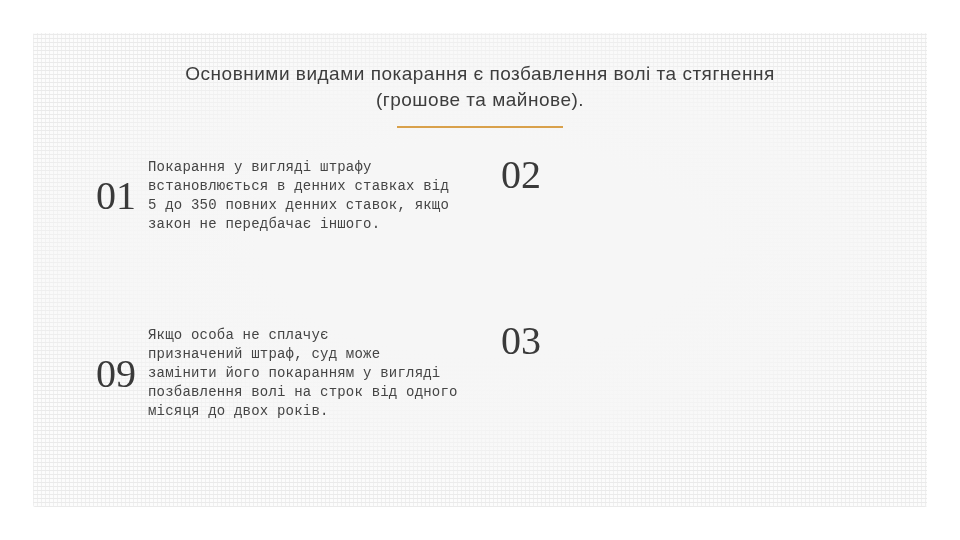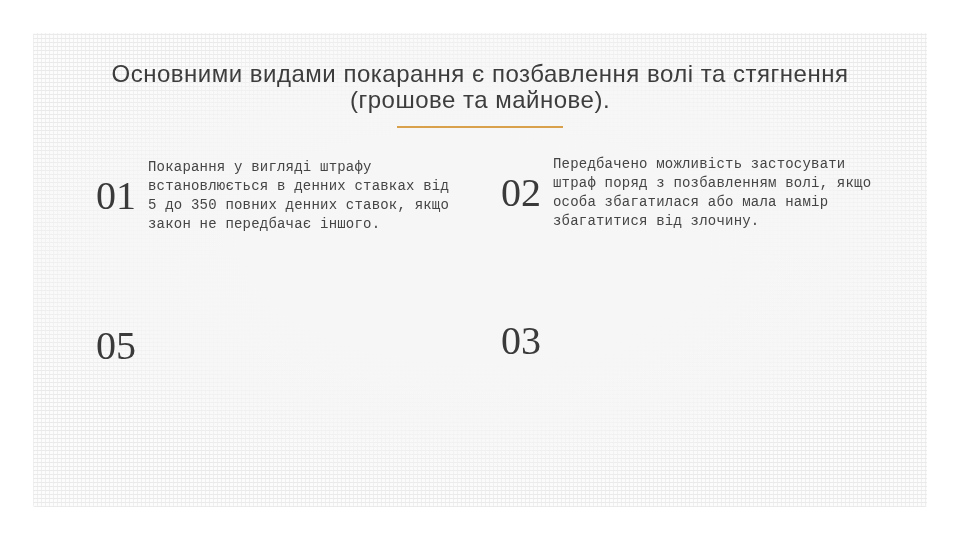--- a/index.html
+++ b/index.html
@@ -33,21 +33,21 @@
         rgba(246,246,246,0) 100%),
       repeating-linear-gradient(0deg, #eaeaea 0px, #eaeaea 1px, rgba(0,0,0,0) 1px, rgba(0,0,0,0) 4px),
       repeating-linear-gradient(90deg, #efefef 0px, #efefef 1px, rgba(0,0,0,0) 1px, rgba(0,0,0,0) 4px);
   }
   .slide-title {
     position: absolute;
     top: 28px;
     left: 40px;
     right: 40px;
     text-align: center;
-    font-size: 24px;
+    font-size: 19px;
     line-height: 26px;
     letter-spacing: 0.5px;
     color: #3d3d3d;
     white-space: pre-line;
   }
   .title-divider {
     position: absolute;
     top: 93px;
     left: 50%;
     transform: translateX(-50%);
@@ -96,28 +96,29 @@
     <div class="item item-1">
       <div class="item-number">01</div>
       <div class="item-text">Покарання у вигляді штрафу
 встановлюється в денних ставках від
 5 до 350 повних денних ставок, якщо
 закон не передбачає іншого.</div>
     </div>
 
     <div class="item item-2">
       <div class="item-number">02</div>
-      <div class="item-text">Передбачено можливість застосувати
-штраф поряд з позбавленням волі, якщо
-особа збагатилася або мала намір
-збагатитися від злочину.</div>
     </div>
 
     <div class="item item-3">
-      <div class="item-number">05</div>
+      <div class="item-number">09</div>
+      <div class="item-text">Якщо особа не сплачує
+призначений штраф, суд може
+замінити його покаранням у вигляді
+позбавлення волі на строк від одного
+місяця до двох років.</div>
     </div>
 
     <div class="item item-4">
       <div class="item-number">03</div>
     </div>
 
   </div>
 </div>
 
 </body></html>

